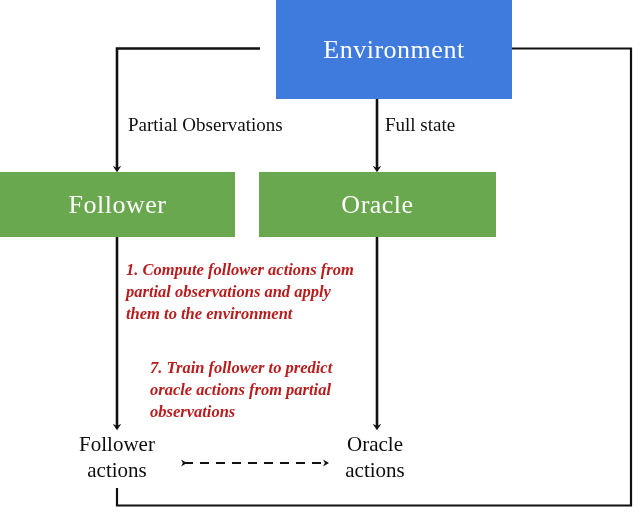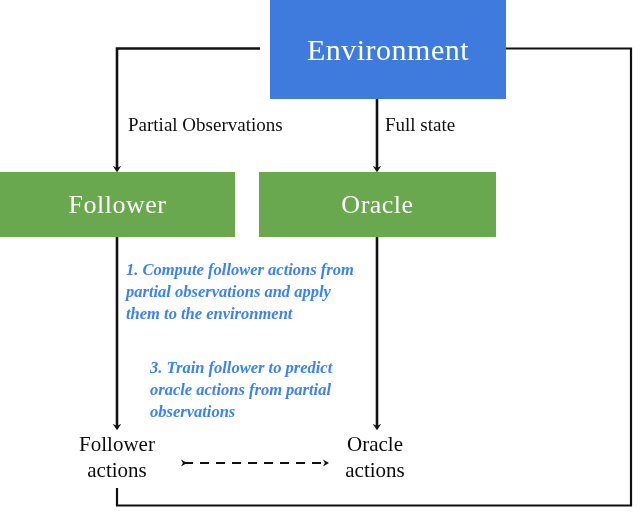--- a/index.html
+++ b/index.html
@@ -28,26 +28,26 @@
     display: flex;
     align-items: center;
     justify-content: center;
     color: #ffffff;
     font-family: "Liberation Serif", "DejaVu Serif", serif;
     font-weight: 400;
     letter-spacing: 0.5px;
     box-sizing: border-box;
   }
   #node-environment {
-    left: 270px;
+    left: 276px;
     top: 0px;
     width: 236px;
     height: 99px;
     background: #3f7bdd;
-    font-size: 30px;
+    font-size: 26px;
   }
   #node-follower {
     left: 0px;
     top: 172px;
     width: 235px;
     height: 65px;
     background: #6aa84f;
     font-size: 26px;
   }
   #node-oracle {
@@ -63,21 +63,21 @@
     color: #101010;
     font-size: 19px;
     font-family: "Liberation Serif", "DejaVu Serif", serif;
     white-space: nowrap;
   }
   #label-partial-observations { left: 128px; top: 114px; }
   #label-full-state { left: 385px; top: 114px; }
 
   .step-note {
     position: absolute;
-    color: #3b82f6;
+    color: #b91c1c;
     font-style: italic;
     font-weight: bold;
     font-size: 16.5px;
     line-height: 1.32;
     font-family: "Liberation Serif", "DejaVu Serif", serif;
   }
   #note-step-1 { left: 126px; top: 259px; width: 232px; }
   #note-step-2 { left: 386px; top: 259px; width: 210px; }
   #note-step-3 { left: 150px; top: 357px; width: 212px; }
 
@@ -156,21 +156,21 @@
     <span>Oracle</span>
   </div>
 
   <div class="edge-label" id="label-full-state">Full state</div>
 
   <div class="edge-label" id="label-partial-observations">Partial Observations</div>
 
   <div class="step-note" id="note-step-1">1. Compute follower actions from partial observations and apply them to the environment</div>
 
 
-  <div class="step-note" id="note-step-3">3. Train follower to predict oracle actions from partial observations</div>
+  <div class="step-note" id="note-step-3">7. Train follower to predict oracle actions from partial observations</div>
 
   <div class="terminal-label" id="terminal-follower-actions">
     <div>Follower</div>
     <div>actions</div>
   </div>
 
   <div class="terminal-label" id="terminal-oracle-actions">
     <div>Oracle</div>
     <div>actions</div>
   </div>

